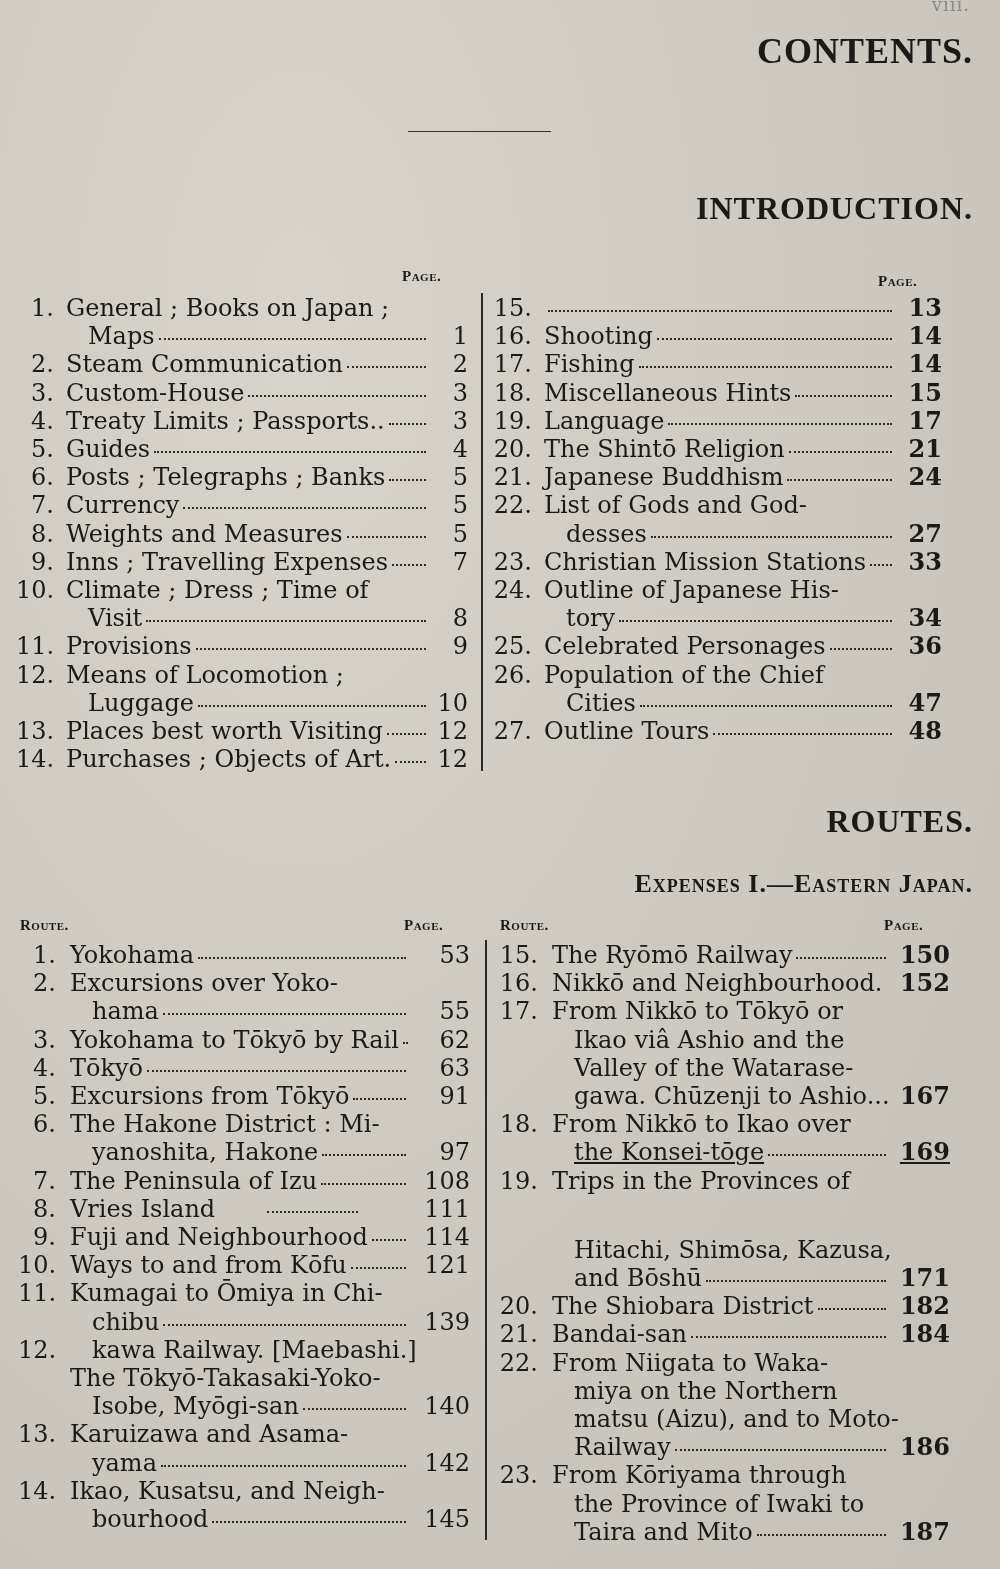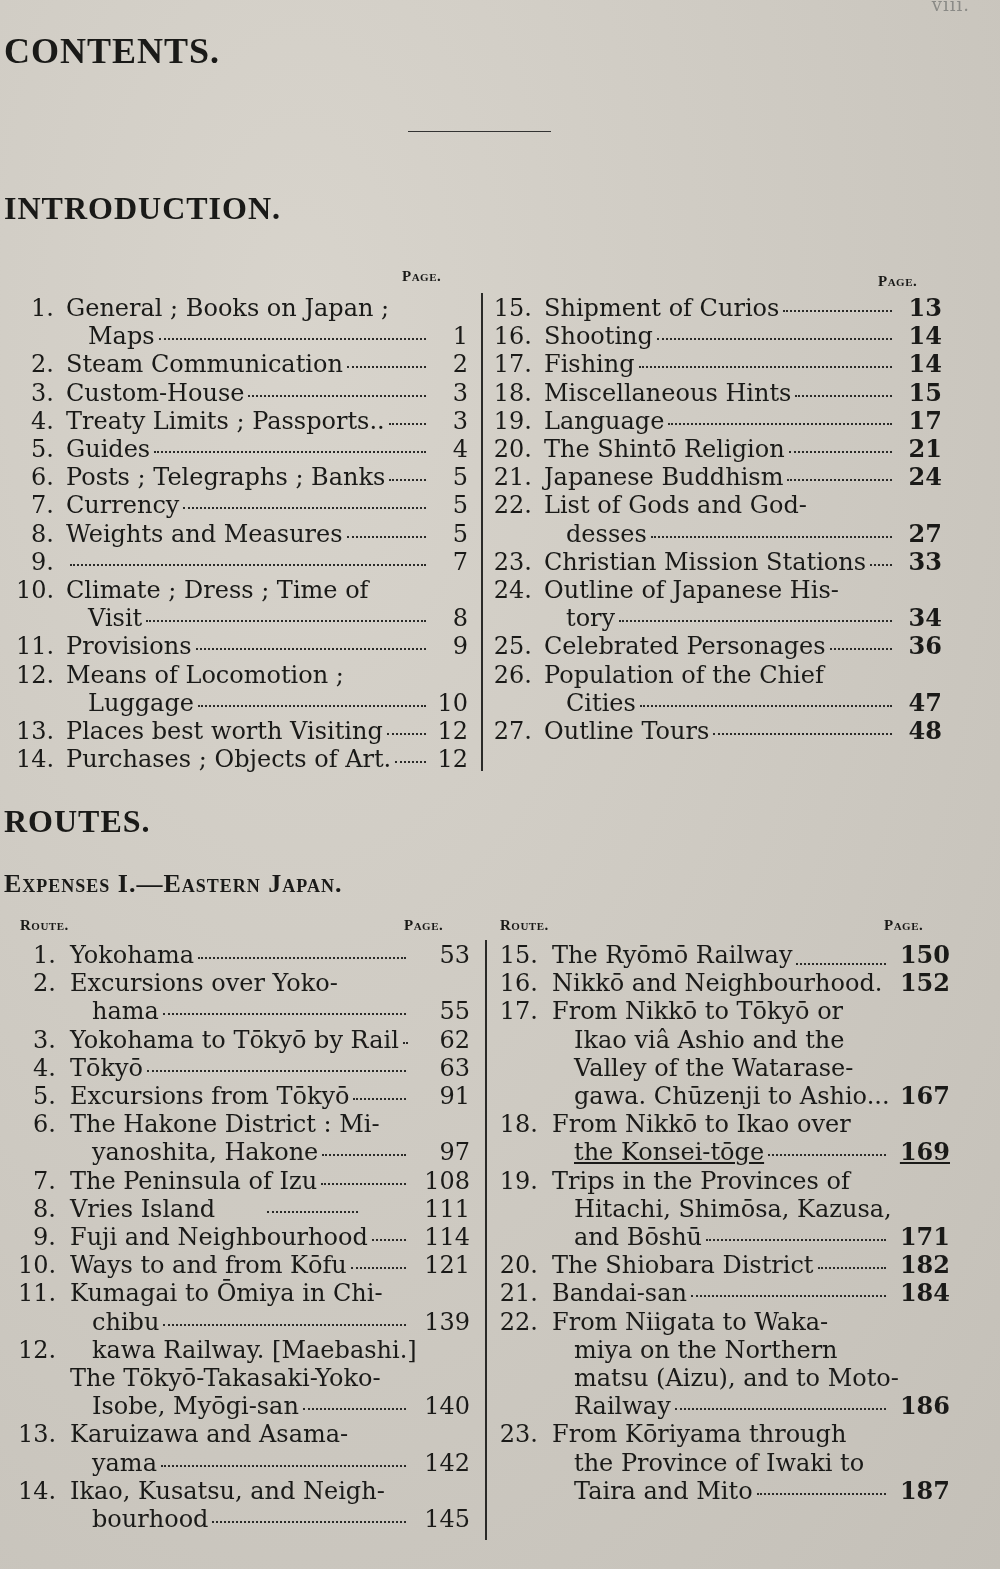--- a/index.html
+++ b/index.html
@@ -9,21 +9,21 @@
     background-image: radial-gradient(ellipse at 30% 20%, #d8d4cc 0%, #ccc8c0 60%, #c4c0b8 100%);
     font-family: "DejaVu Serif", "Liberation Serif", serif;
     color: #1a1a18;
     position: relative;
   }
   .page-num {
     position: absolute; top: -6px; right: 30px;
     font-size: 18px; color: #8a8a86; letter-spacing: 1px;
   }
   .title {
-    position: absolute; left: 4px; width: 960px; text-align: left;
+    position: absolute; left: 13px; width: 960px; text-align: right;
     font-family: "Liberation Serif", serif; font-weight: bold;
     letter-spacing: 1px;
   }
   .t-contents { top: 30px; font-size: 36px; }
   .rule { position: absolute; left: 408px; top: 131px; width: 143px; height: 1px; background: #333; }
   .t-intro { top: 190px; font-size: 32px; }
   .t-routes { top: 803px; font-size: 32px; }
   .t-section { top: 869px; font-size: 26px; font-variant: small-caps; }
 
   .colhead {
@@ -121,20 +121,21 @@
       <span class="num" style="left: 0px; width: 38px;">8.</span>
       <div class="line" style="padding-left: 50px;">
         <span class="txt">Weights and Measures</span>
         <span class="dots"></span>
         <span class="pg" style="width: 36px;">5</span>
       </div>
     </div>
     <div class="entry">
       <span class="num" style="left: 0px; width: 38px;">9.</span>
       <div class="line" style="padding-left: 50px;">
+        <span class="txt">Inns ; Travelling Expenses</span>
         <span class="dots"></span>
         <span class="pg" style="width: 36px;">7</span>
       </div>
     </div>
     <div class="entry">
       <span class="num" style="left: 0px; width: 38px;">10.</span>
       <div class="line" style="padding-left: 50px; padding-right: 46px;">
         <span class="txt" style="flex: 1 1 0%;">Climate ; Dress ; Time of</span>
       </div>
       <div class="line" style="padding-left: 72px;">
@@ -176,21 +177,20 @@
         <span class="txt">Purchases ; Objects of Art.</span>
         <span class="dots"></span>
         <span class="pg" style="width: 36px;">12</span>
       </div>
     </div>
   </div>
 <div class="col" id="intro-right" style="left:490px; top:294px; width:452px;">
     <div class="entry bold-pg">
       <span class="num" style="left: 0px; width: 42px;">15.</span>
       <div class="line" style="padding-left: 54px;">
-        <span class="txt">Shipment of Curios</span>
         <span class="dots"></span>
         <span class="pg" style="width: 44px;">13</span>
       </div>
     </div>
     <div class="entry bold-pg">
       <span class="num" style="left: 0px; width: 42px;">16.</span>
       <div class="line" style="padding-left: 54px;">
         <span class="txt">Shooting</span>
         <span class="dots"></span>
         <span class="pg" style="width: 44px;">14</span>
@@ -435,21 +435,21 @@
       <div class="line" style="padding-left: 74px;">
         <span class="txt">bourhood</span>
         <span class="dots"></span>
         <span class="pg" style="width: 58px;">145</span>
       </div>
     </div>
   </div>
 <div class="col" id="routes-right" style="left:496px; top:941px; width:454px;">
     <div class="entry bold-pg">
       <span class="num" style="left: 0px; width: 42px;">15.</span>
-      <div class="line" style="padding-left: 56px; align-items: flex-end;">
+      <div class="line" style="padding-left: 56px;">
         <span class="txt">The Ryōmō Railway</span>
         <span class="dots"></span>
         <span class="pg" style="width: 58px;">150</span>
       </div>
     </div>
     <div class="entry bold-pg">
       <span class="num" style="left: 0px; width: 42px;">16.</span>
       <div class="line" style="padding-left: 56px;">
         <span class="txt">Nikkō and Neighbourhood.</span>
         <span class="dots"></span>
@@ -482,21 +482,21 @@
         <span class="txt">the Konsei-tōge</span>
         <span class="dots"></span>
         <span class="pg" style="width: 58px;">169</span>
       </div>
     </div>
     <div class="entry bold-pg">
       <span class="num" style="left: 0px; width: 42px;">19.</span>
       <div class="line" style="padding-left: 56px; padding-right: 68px;">
         <span class="txt" style="flex: 1 1 0%;">Trips in the Provinces of</span>
       </div>
-      <div class="line" style="padding-left: 78px; padding-right: 68px;">
+      <div class="line" style="padding-left: 78px; padding-right: 68px; margin-top: 41px;">
         <span class="txt" style="flex: 1 1 0%;">Hitachi, Shimōsa, Kazusa,</span>
       </div>
       <div class="line" style="padding-left: 78px;">
         <span class="txt">and Bōshū</span>
         <span class="dots"></span>
         <span class="pg" style="width: 58px;">171</span>
       </div>
     </div>
     <div class="entry bold-pg">
       <span class="num" style="left: 0px; width: 42px;">20.</span>

